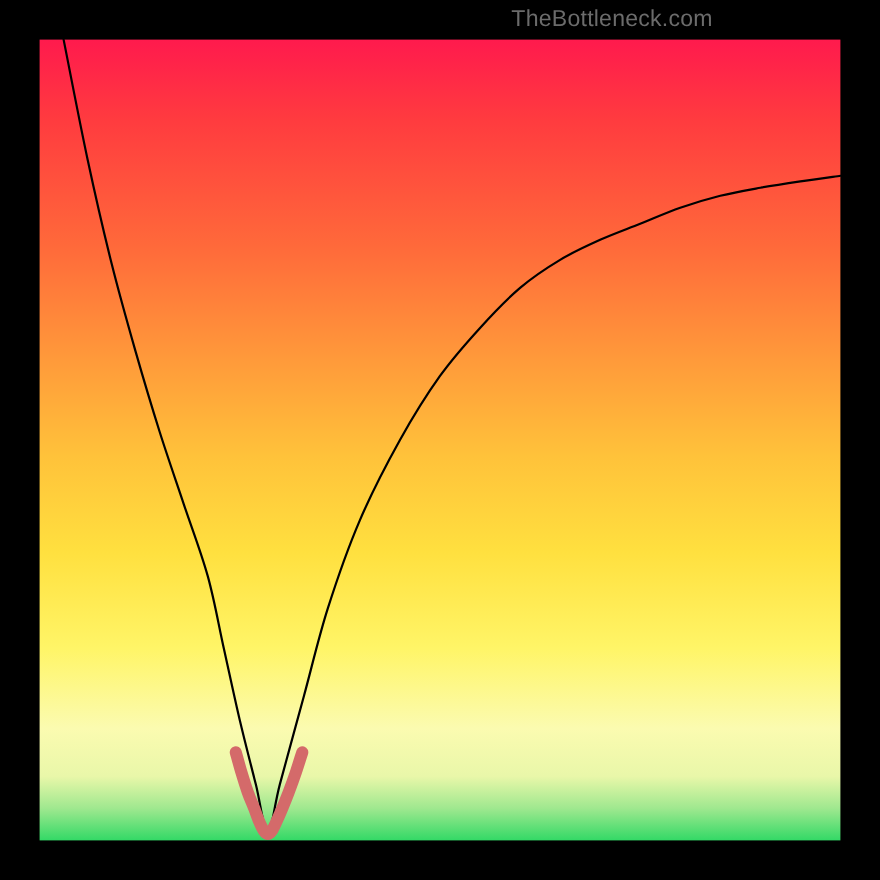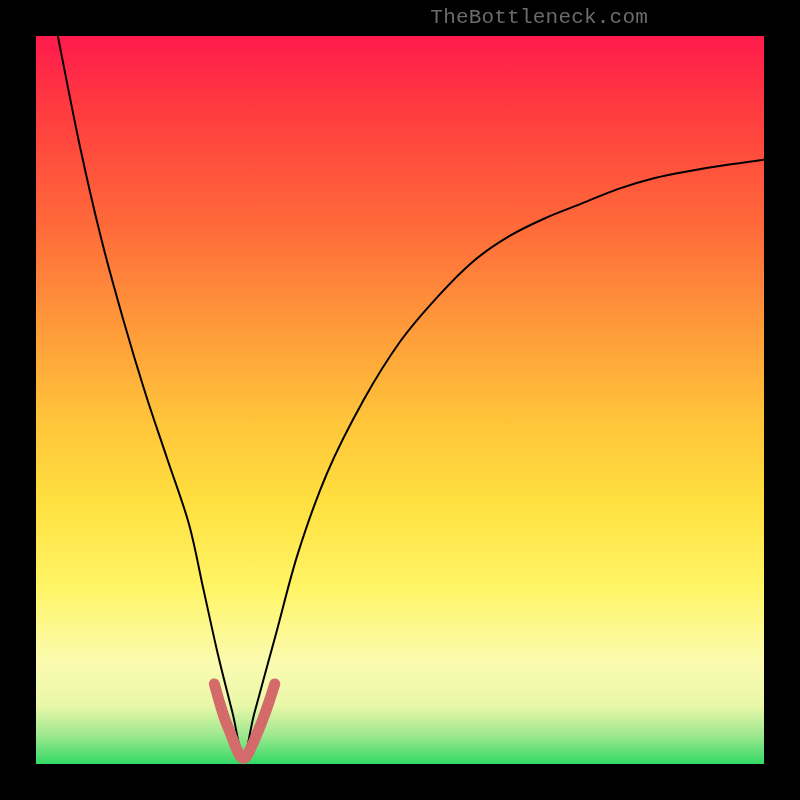--- a/index.html
+++ b/index.html
@@ -11,21 +11,20 @@
     overflow: hidden;
     font-family: Arial, Helvetica, sans-serif;
   }
   .frame {
     position: absolute;
     left: 0;
     top: 0;
     width: 660px;
     height: 800px;
     background: #000;
-    font-family: Liberation Mono, monospace;
   }
   .plot {
     position: absolute;
     left: 36px;
     top: 36px;
     width: 728px;
     height: 728px;
     
     background: linear-gradient(
       to bottom,

